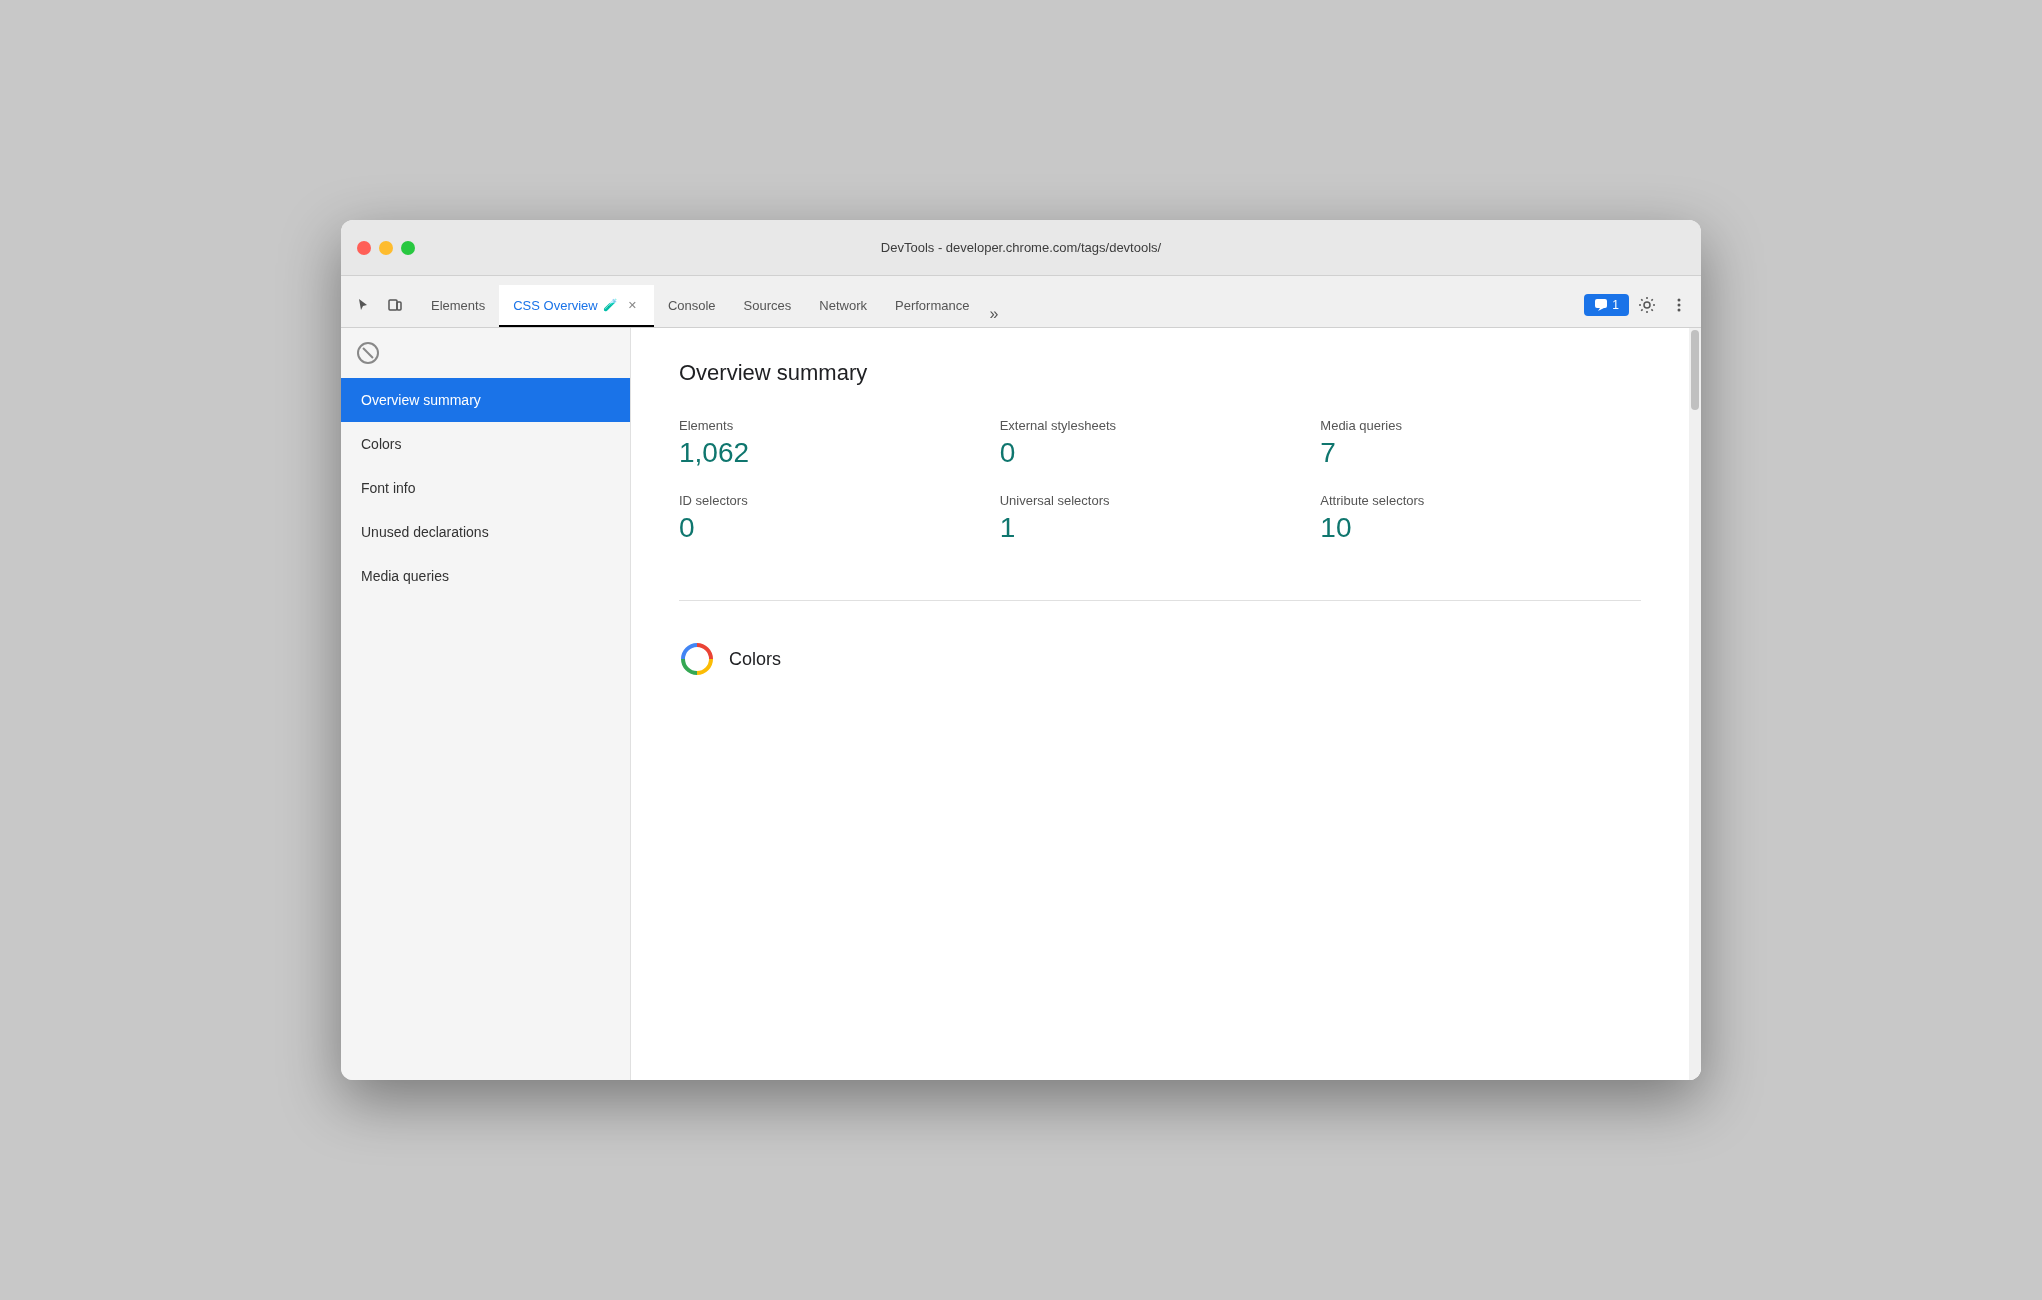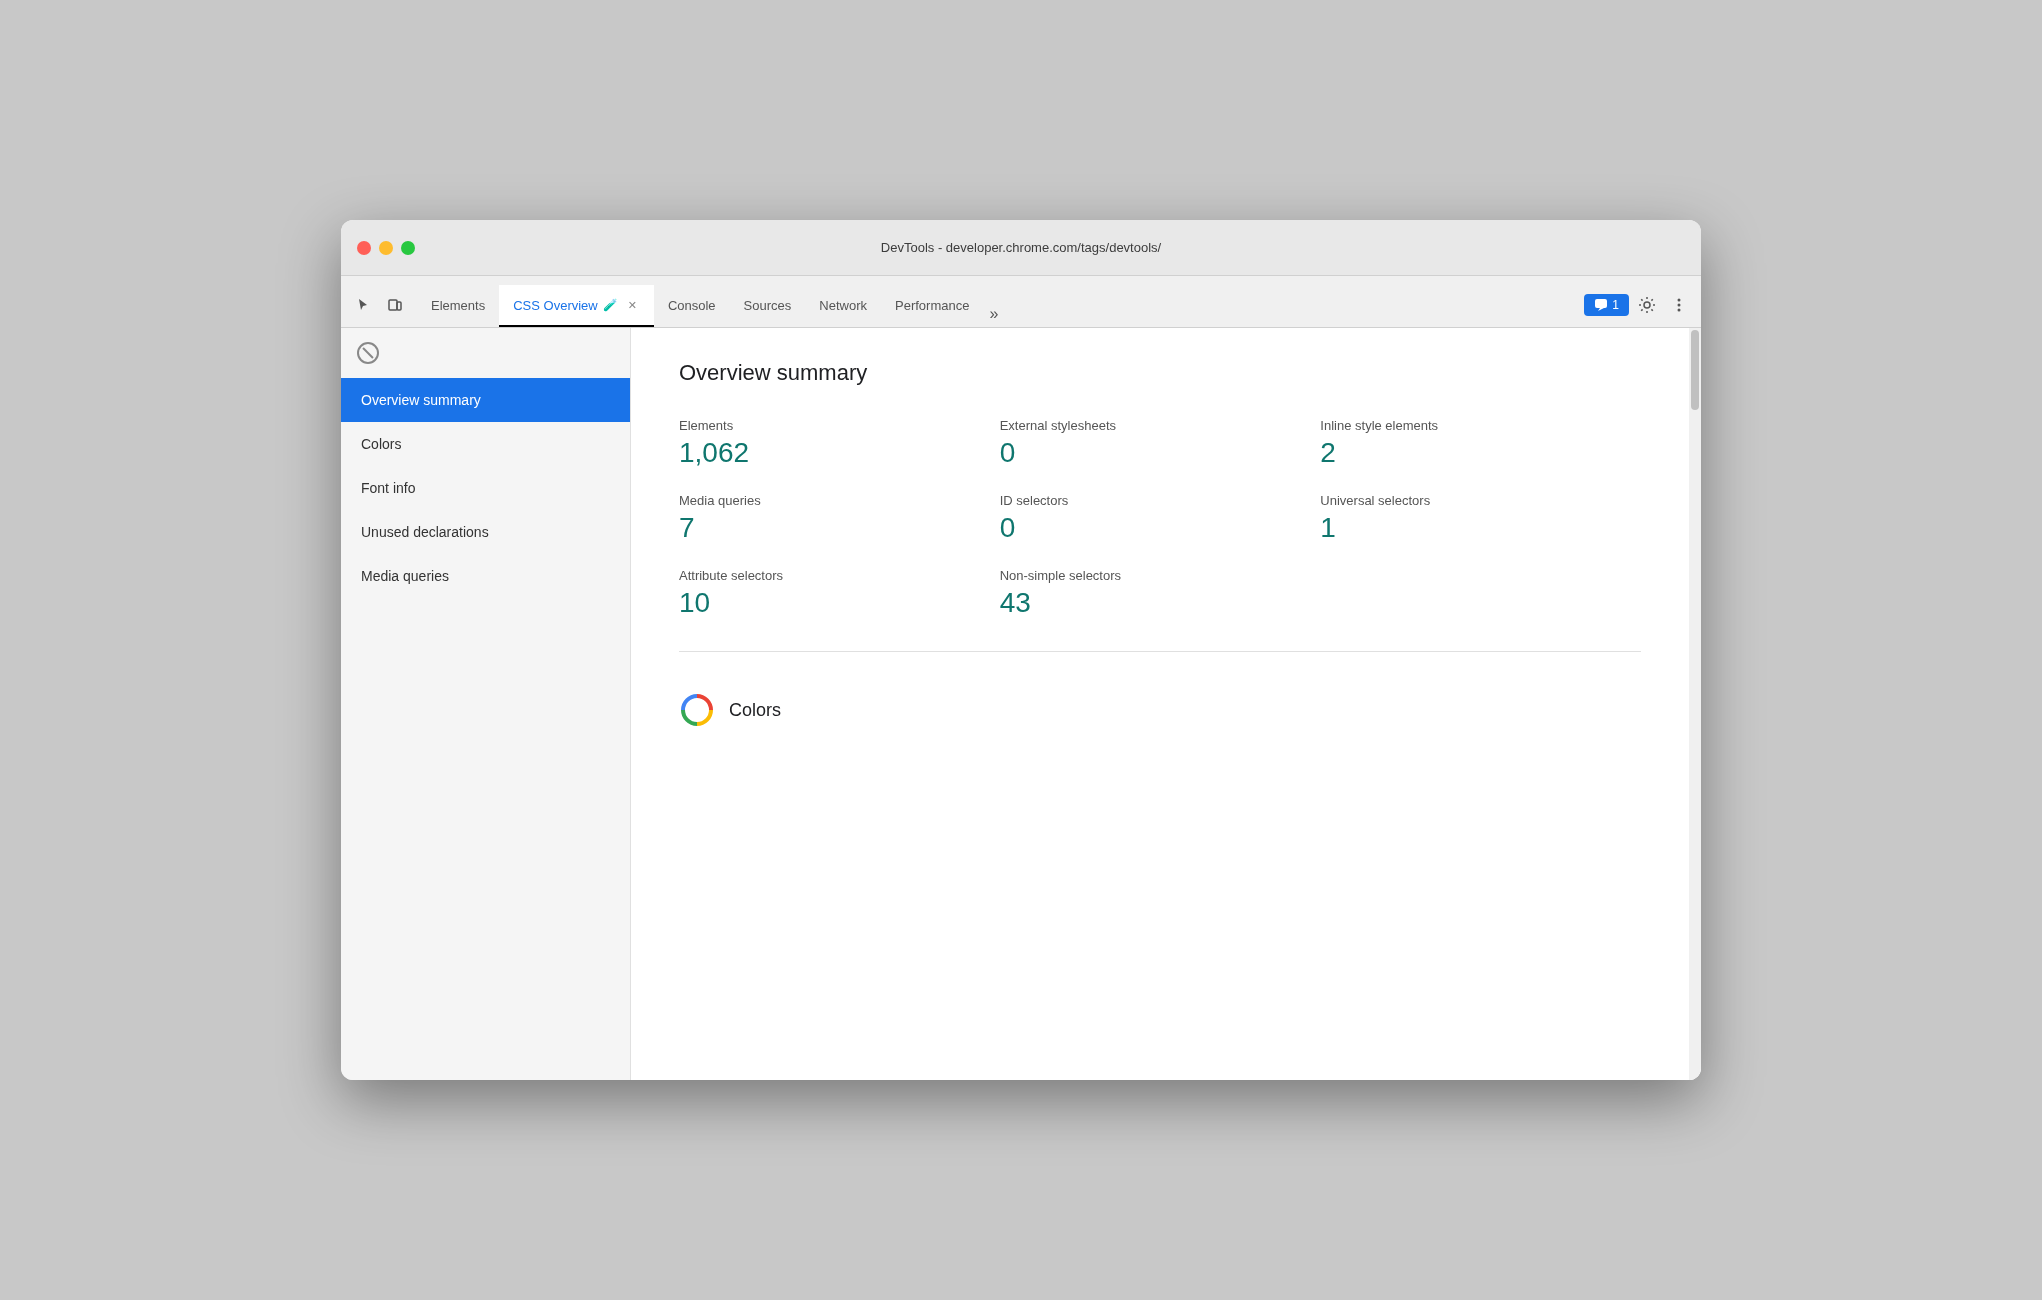--- a/index.html
+++ b/index.html
@@ -358,46 +358,38 @@
         <div class="stats-grid">
 
           <div class="stat-item">
             <span class="stat-label">Elements</span>
             <span class="stat-value">1,062</span>
           </div>
           <div class="stat-item">
             <span class="stat-label">External stylesheets</span>
             <span class="stat-value">0</span>
           </div>
-          <div class="stat-item">
-            <span class="stat-label">Inline style elements</span>
-            <span class="stat-value">2</span>
-          </div>
 
           <div class="stat-item">
             <span class="stat-label">Media queries</span>
             <span class="stat-value">7</span>
           </div>
 
           <div class="stat-item">
             <span class="stat-label">ID selectors</span>
             <span class="stat-value">0</span>
           </div>
           <div class="stat-item">
             <span class="stat-label">Universal selectors</span>
             <span class="stat-value">1</span>
           </div>
 
           <div class="stat-item">
             <span class="stat-label">Attribute selectors</span>
             <span class="stat-value">10</span>
-          </div>
-          <div class="stat-item">
-            <span class="stat-label">Non-simple selectors</span>
-            <span class="stat-value">43</span>
           </div>
           <div class="stat-item"></div>
         </div>
 
         <div class="divider"></div>
 
         <div class="colors-section">
           <svg class="colors-icon" viewBox="0 0 36 36" fill="none">
             <circle cx="18" cy="18" r="14" stroke="none" fill="none"></circle>
 

